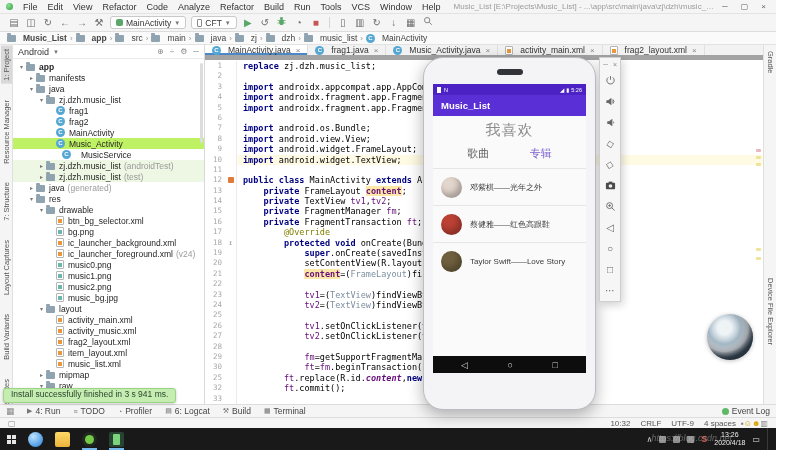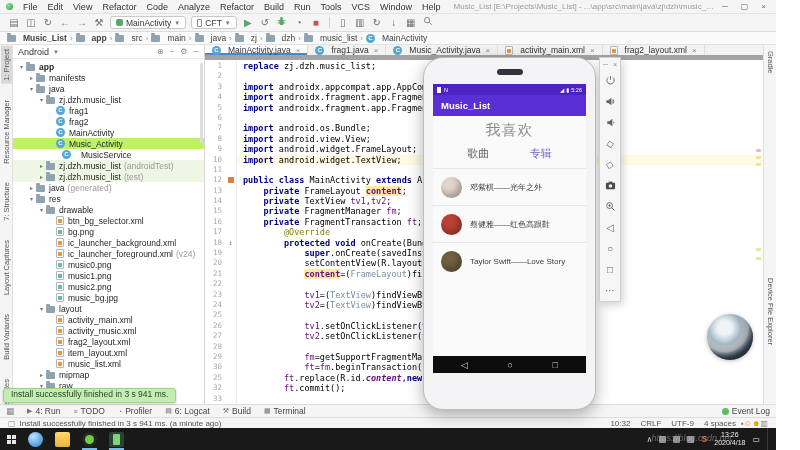--- a/index.html
+++ b/index.html
@@ -632,21 +632,20 @@
       </span>
     <span id="eventlog">
       <span class="evt-dot"></span>
       <span>Event Log</span>
     </span>
   </div>
 
   <div id="statusbar">
     <span id="sb-msg">
       <span style="color:#888">▢</span>
-      <span>Install successfully finished in 3 s 941 ms. (a minute ago)</span>
     </span>
     <span class="sb-item">10:32</span>
     <span class="sb-item">CRLF</span>
     <span class="sb-item">UTF-9</span>
     <span class="sb-item">4 spaces</span>
     <span style="color:#777">▪</span>
     <span class="face">☺</span>
     <span class="face">☻</span>
     <span style="color:#888">▥</span>
   </div>

